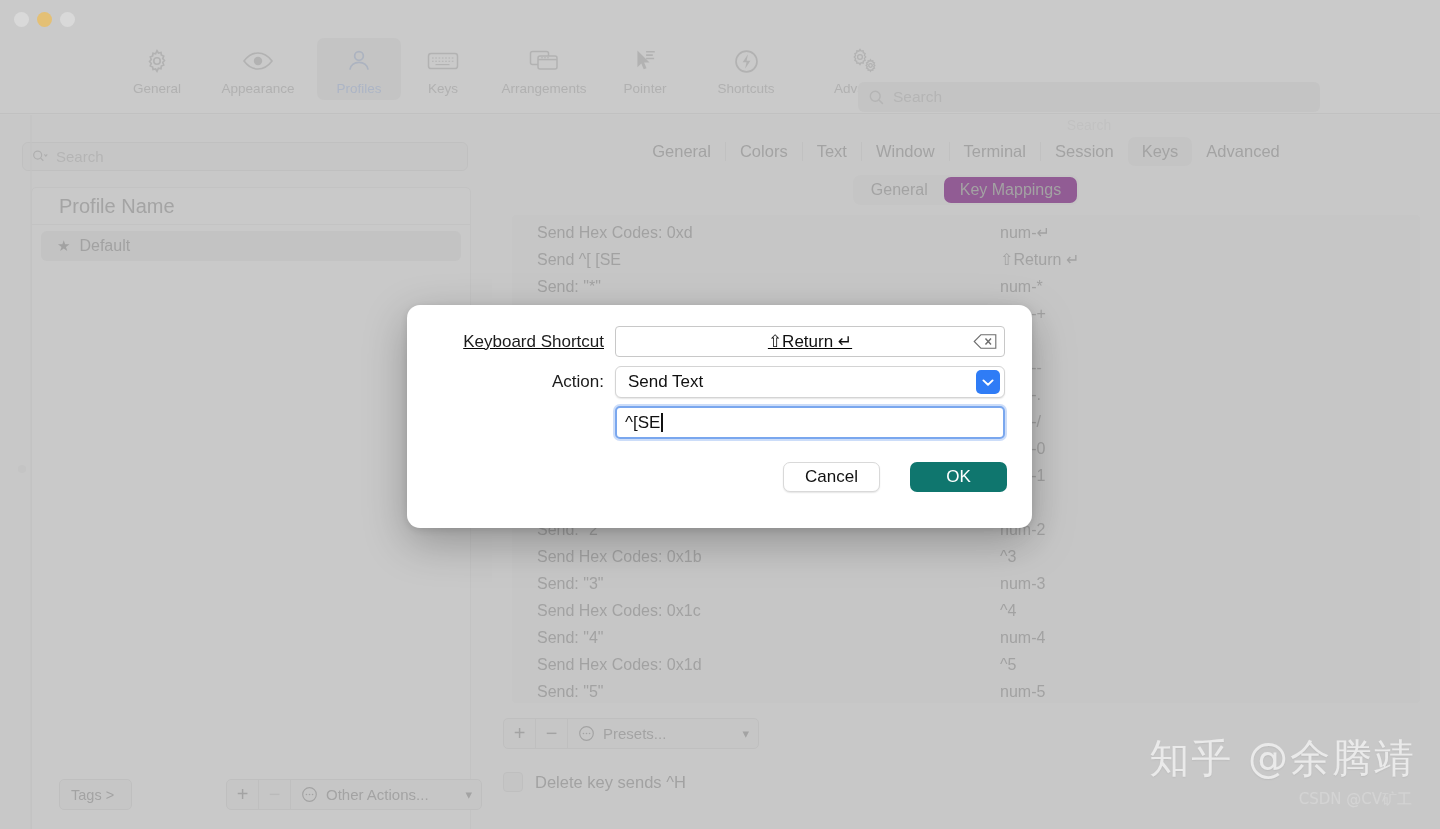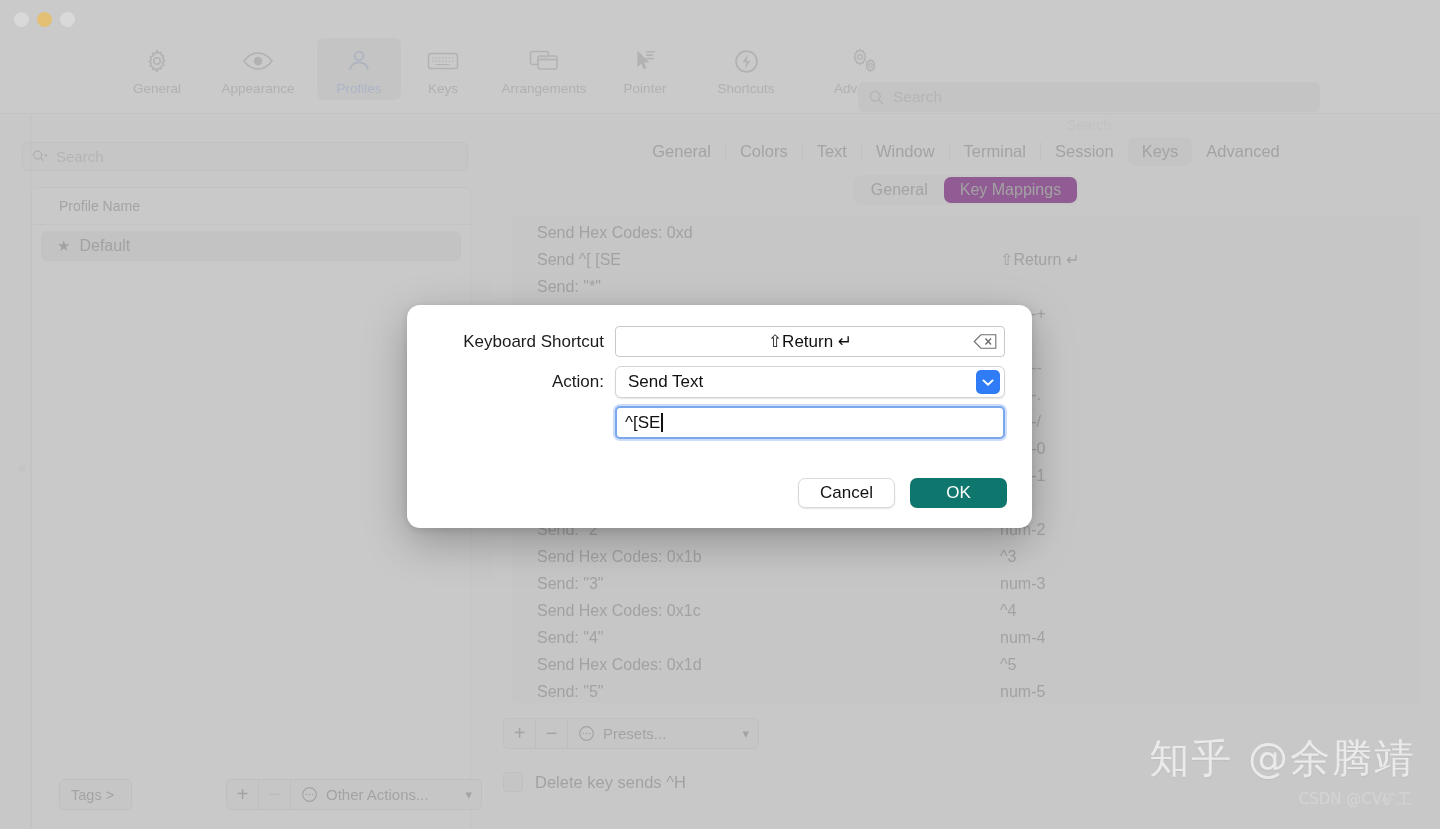--- a/index.html
+++ b/index.html
@@ -139,21 +139,21 @@
     background: #cacaca;
     border: 1px solid #c0c0c0;
     border-radius: 5px;
     overflow: hidden;
   }
   #profile-header {
     height: 37px;
     border-bottom: 1px solid #c0c0c0;
     display: flex; align-items: center;
     padding-left: 27px;
-    font-size: 14px;
+    font-size: 20px;
     color: #8e8e8e;
   }
   #profile-rows { padding: 6px 9px 0; }
   .profile-row {
     height: 30px;
     border-radius: 6px;
     display: flex; align-items: center;
     gap: 9px;
     padding-left: 16px;
     font-size: 16px;
@@ -317,21 +317,21 @@
     left: 407px; top: 305px;
     width: 625px; height: 223px;
     background: #ffffff;
     border-radius: 13px;
     box-shadow: 0 14px 44px rgba(0,0,0,.27), 0 2px 9px rgba(0,0,0,.12);
   }
   #row-shortcut {
     position: absolute;
     left: 0; top: 21px;
     width: 625px;
-    display: flex; align-items: center;
+    display: flex; align-items: center; text-decoration: underline;
   }
   .dlg-label {
     width: 208px;
     text-align: right;
     font-size: 17px;
     color: #1c1c1c;
     padding-right: 11px;
   }
   #shortcut-field {
     width: 390px; height: 31px;
@@ -401,22 +401,22 @@
   .caret {
     display: inline-block;
     width: 1.5px; height: 19px;
     background: #111;
     margin-left: 1px;
     vertical-align: middle;
   }
 
   #dlg-buttons {
     position: absolute;
-    right: 25px; bottom: 20px;
-    display: flex; gap: 15px;
+    right: 25px; bottom: 36px;
+    display: flex; gap: 30px;
   }
   .dlg-btn {
     height: 30px;
     min-width: 97px;
     border-radius: 7px;
     display: flex; align-items: center; justify-content: center;
     font-size: 17px;
   }
   .dlg-btn.secondary {
     background: #fff;
@@ -639,27 +639,29 @@
     <div id="tabs-sub">
       <div id="tabs-sub-inner">
         <div class="subtab">General</div>
         <div class="subtab selected">Key Mappings</div>
       </div>
     </div>
 
     <div id="km-table">
       <div class="km-row">
         <span class="km-action">Send Hex Codes: 0xd</span>
+        <span class="km-key">num-↵</span>
       </div>
       <div class="km-row">
         <span class="km-action">Send ^[ [SE</span>
         <span class="km-key">⇧Return ↵</span>
       </div>
       <div class="km-row">
         <span class="km-action">Send: "*"</span>
+        <span class="km-key">num-*</span>
       </div>
       <div class="km-row">
         <span class="km-action"></span>
         <span class="km-key">num-+</span>
       </div>
       <div class="km-row">
         <span class="km-action"></span>
         <span class="km-key">^_</span>
       </div>
       <div class="km-row">

